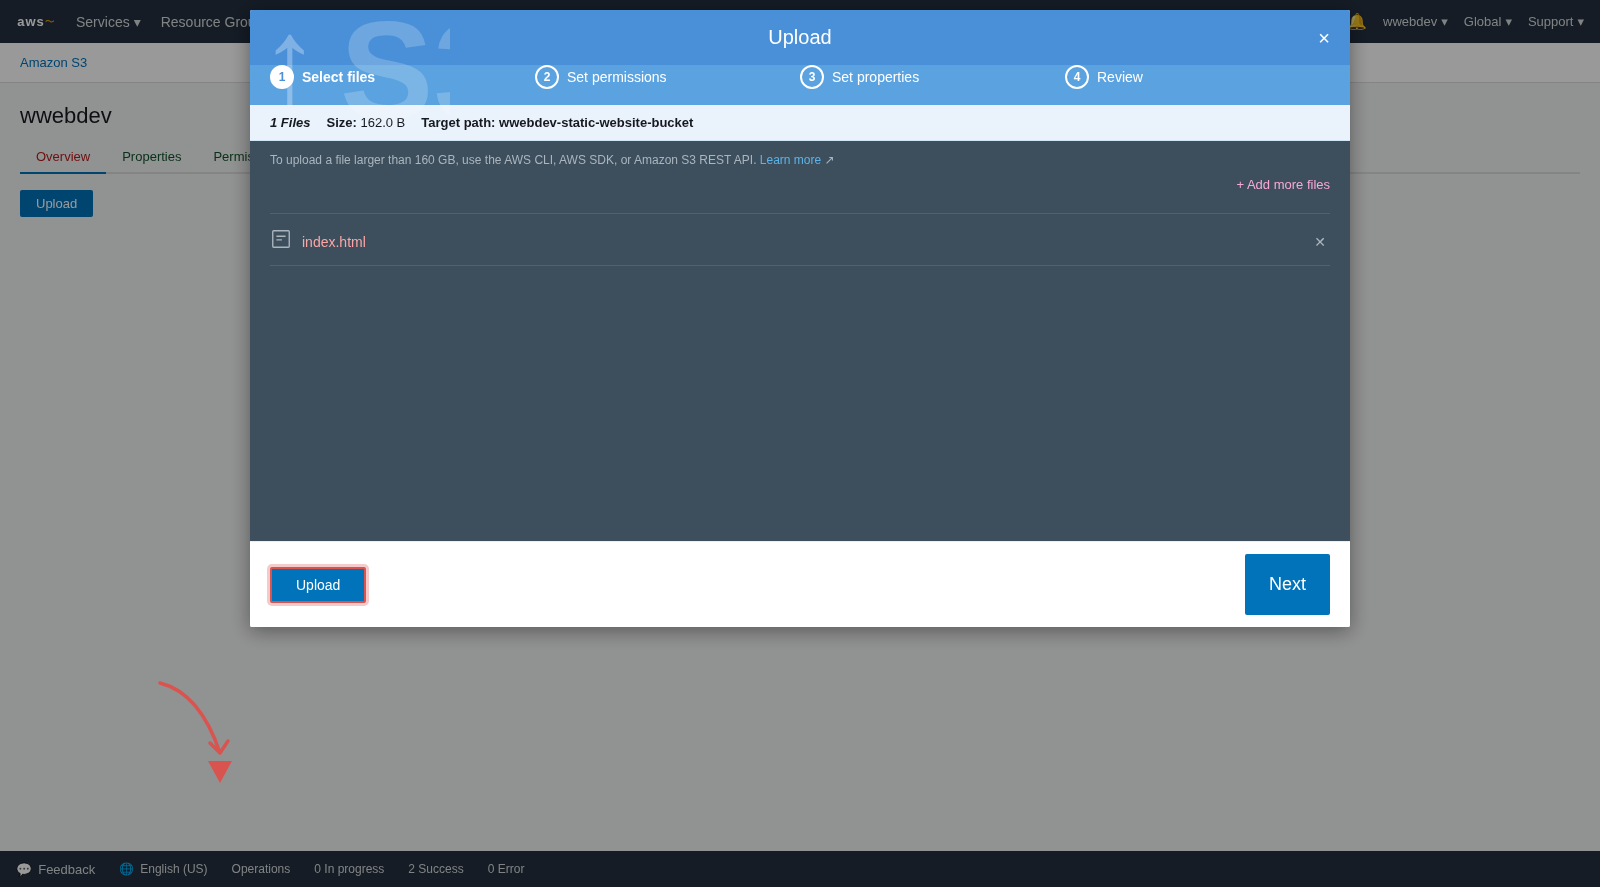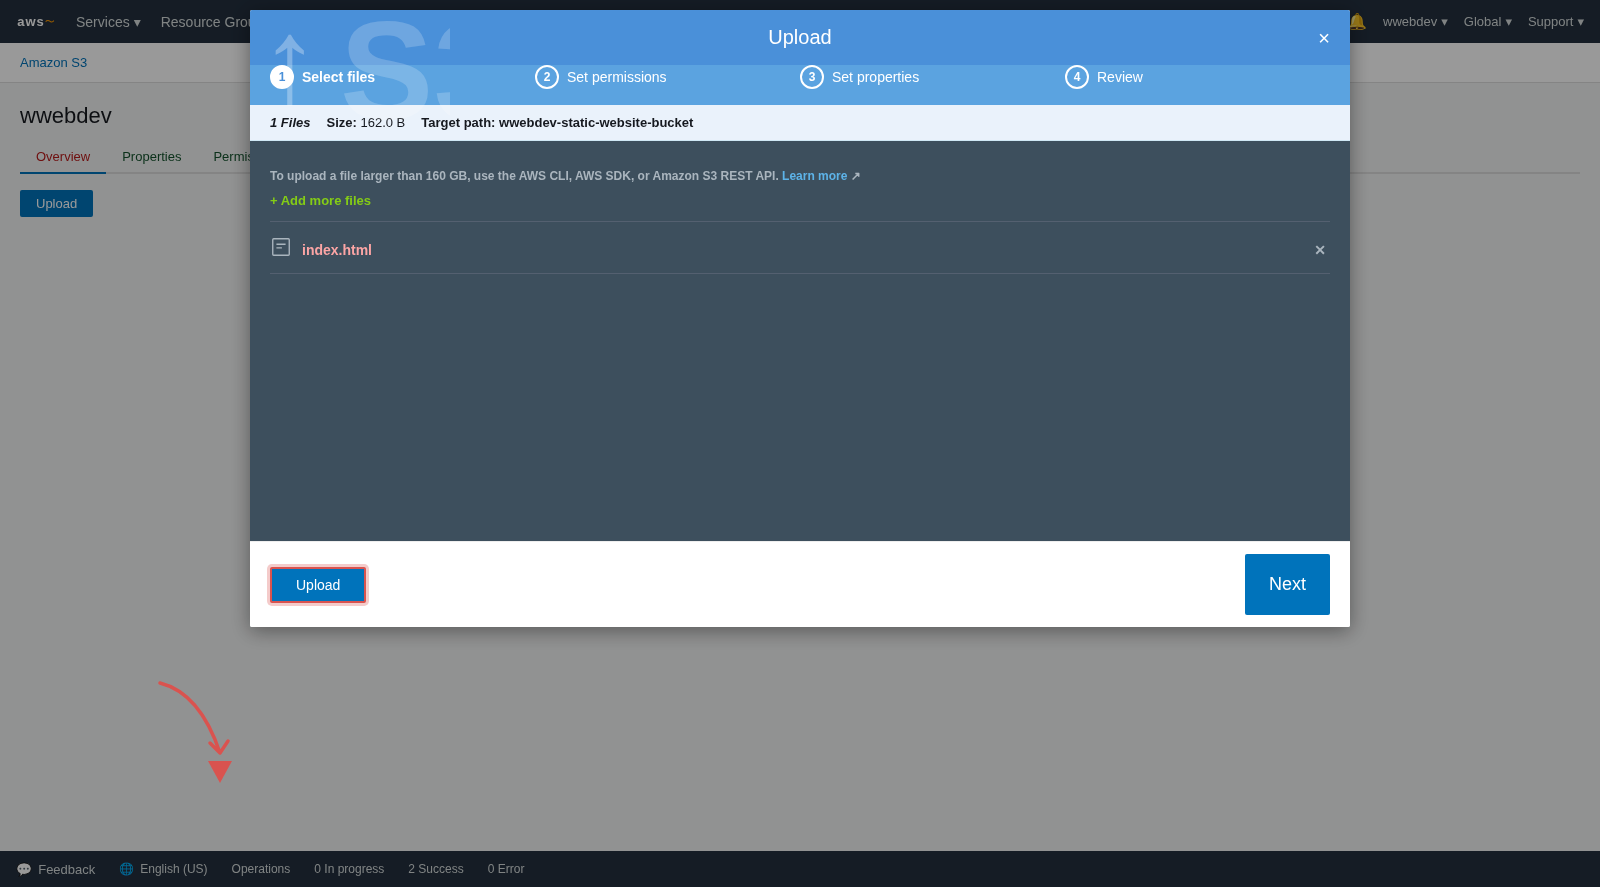--- a/index.html
+++ b/index.html
@@ -254,39 +254,39 @@
       color: #16191f;
     }
     .info-files { font-weight: 600; font-style: italic; }
     .info-size { color: #16191f; }
     .info-target { color: #16191f; }
     .info-target span { font-weight: 600; }
 
     
     .modal-body {
       background: #3d4f5d;
-      padding: 28px 20px;
+      padding: 12px 20px;
       min-height: 400px;
-      font-weight: bold;
     }
     .upload-info-text {
       color: #aab5be;
       font-size: 12px;
       margin-bottom: 10px;
     }
     .learn-more-link {
       color: #5db3e8;
       cursor: pointer;
       text-decoration: none;
     }
     .add-more-files {
-      color: #84cc16;
-      font-size: 13px;
-      cursor: pointer;
-      margin-bottom: 13px;
+      color: #f9a8d4;
+      font-size: 13px;
+      cursor: pointer;
+      margin-bottom: 21px;
+      text-align: right;
     }
     .file-table-divider {
       border-top: 1px solid #546070;
       margin: 4px 0;
     }
     .file-row {
       display: flex;
       align-items: center;
       padding: 10px 0;
       border-bottom: 1px solid #546070;

